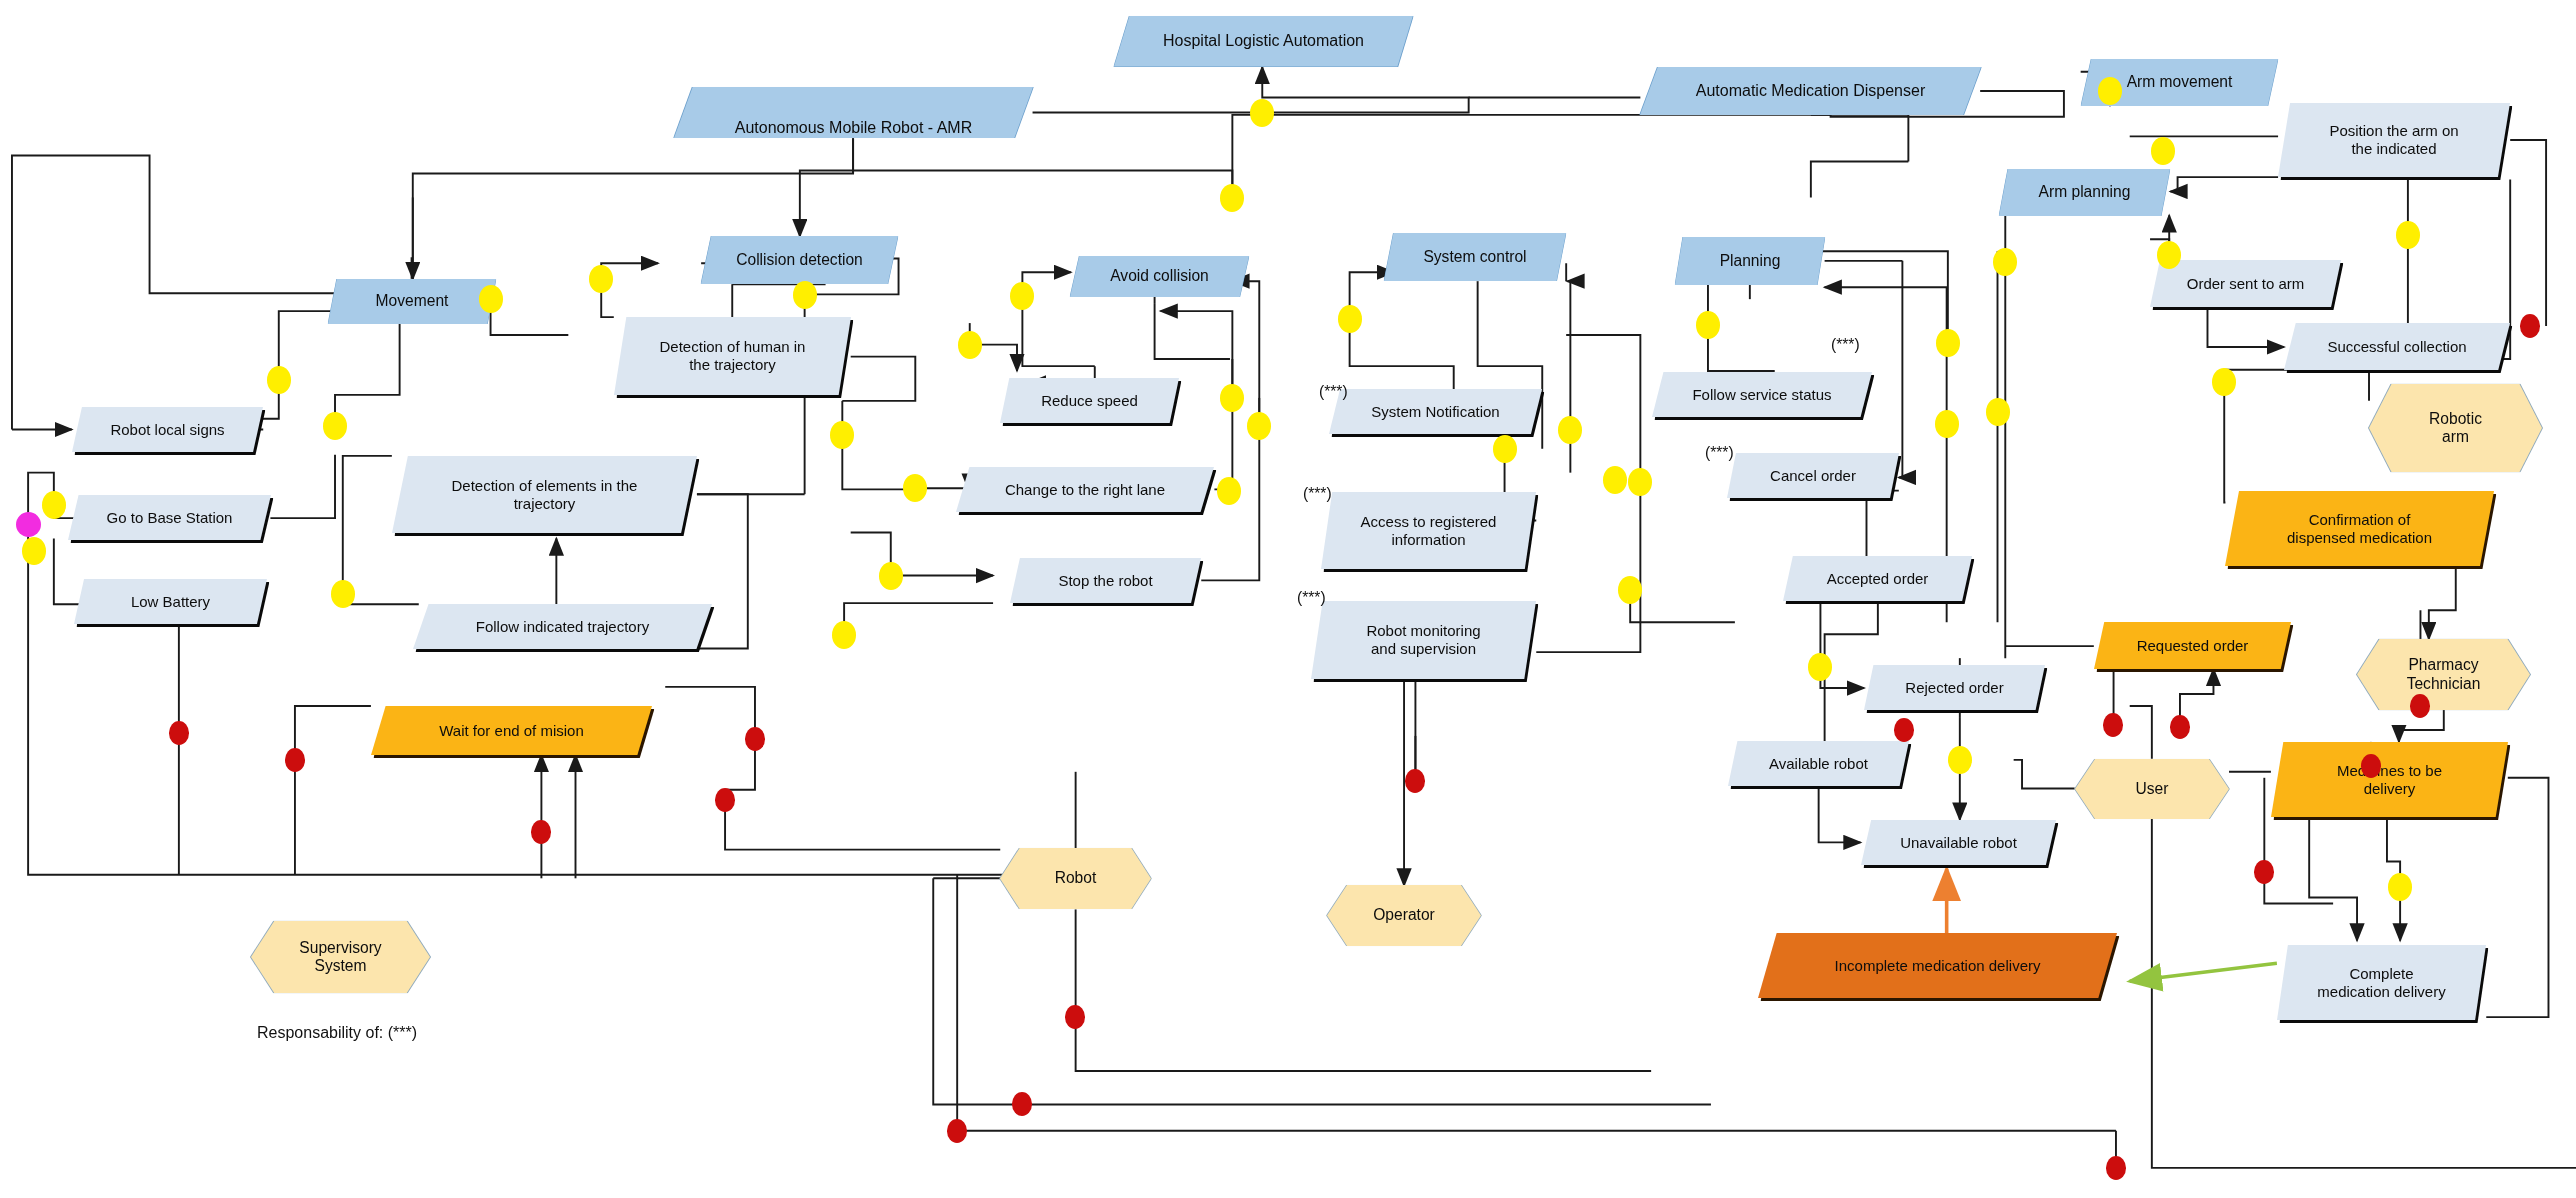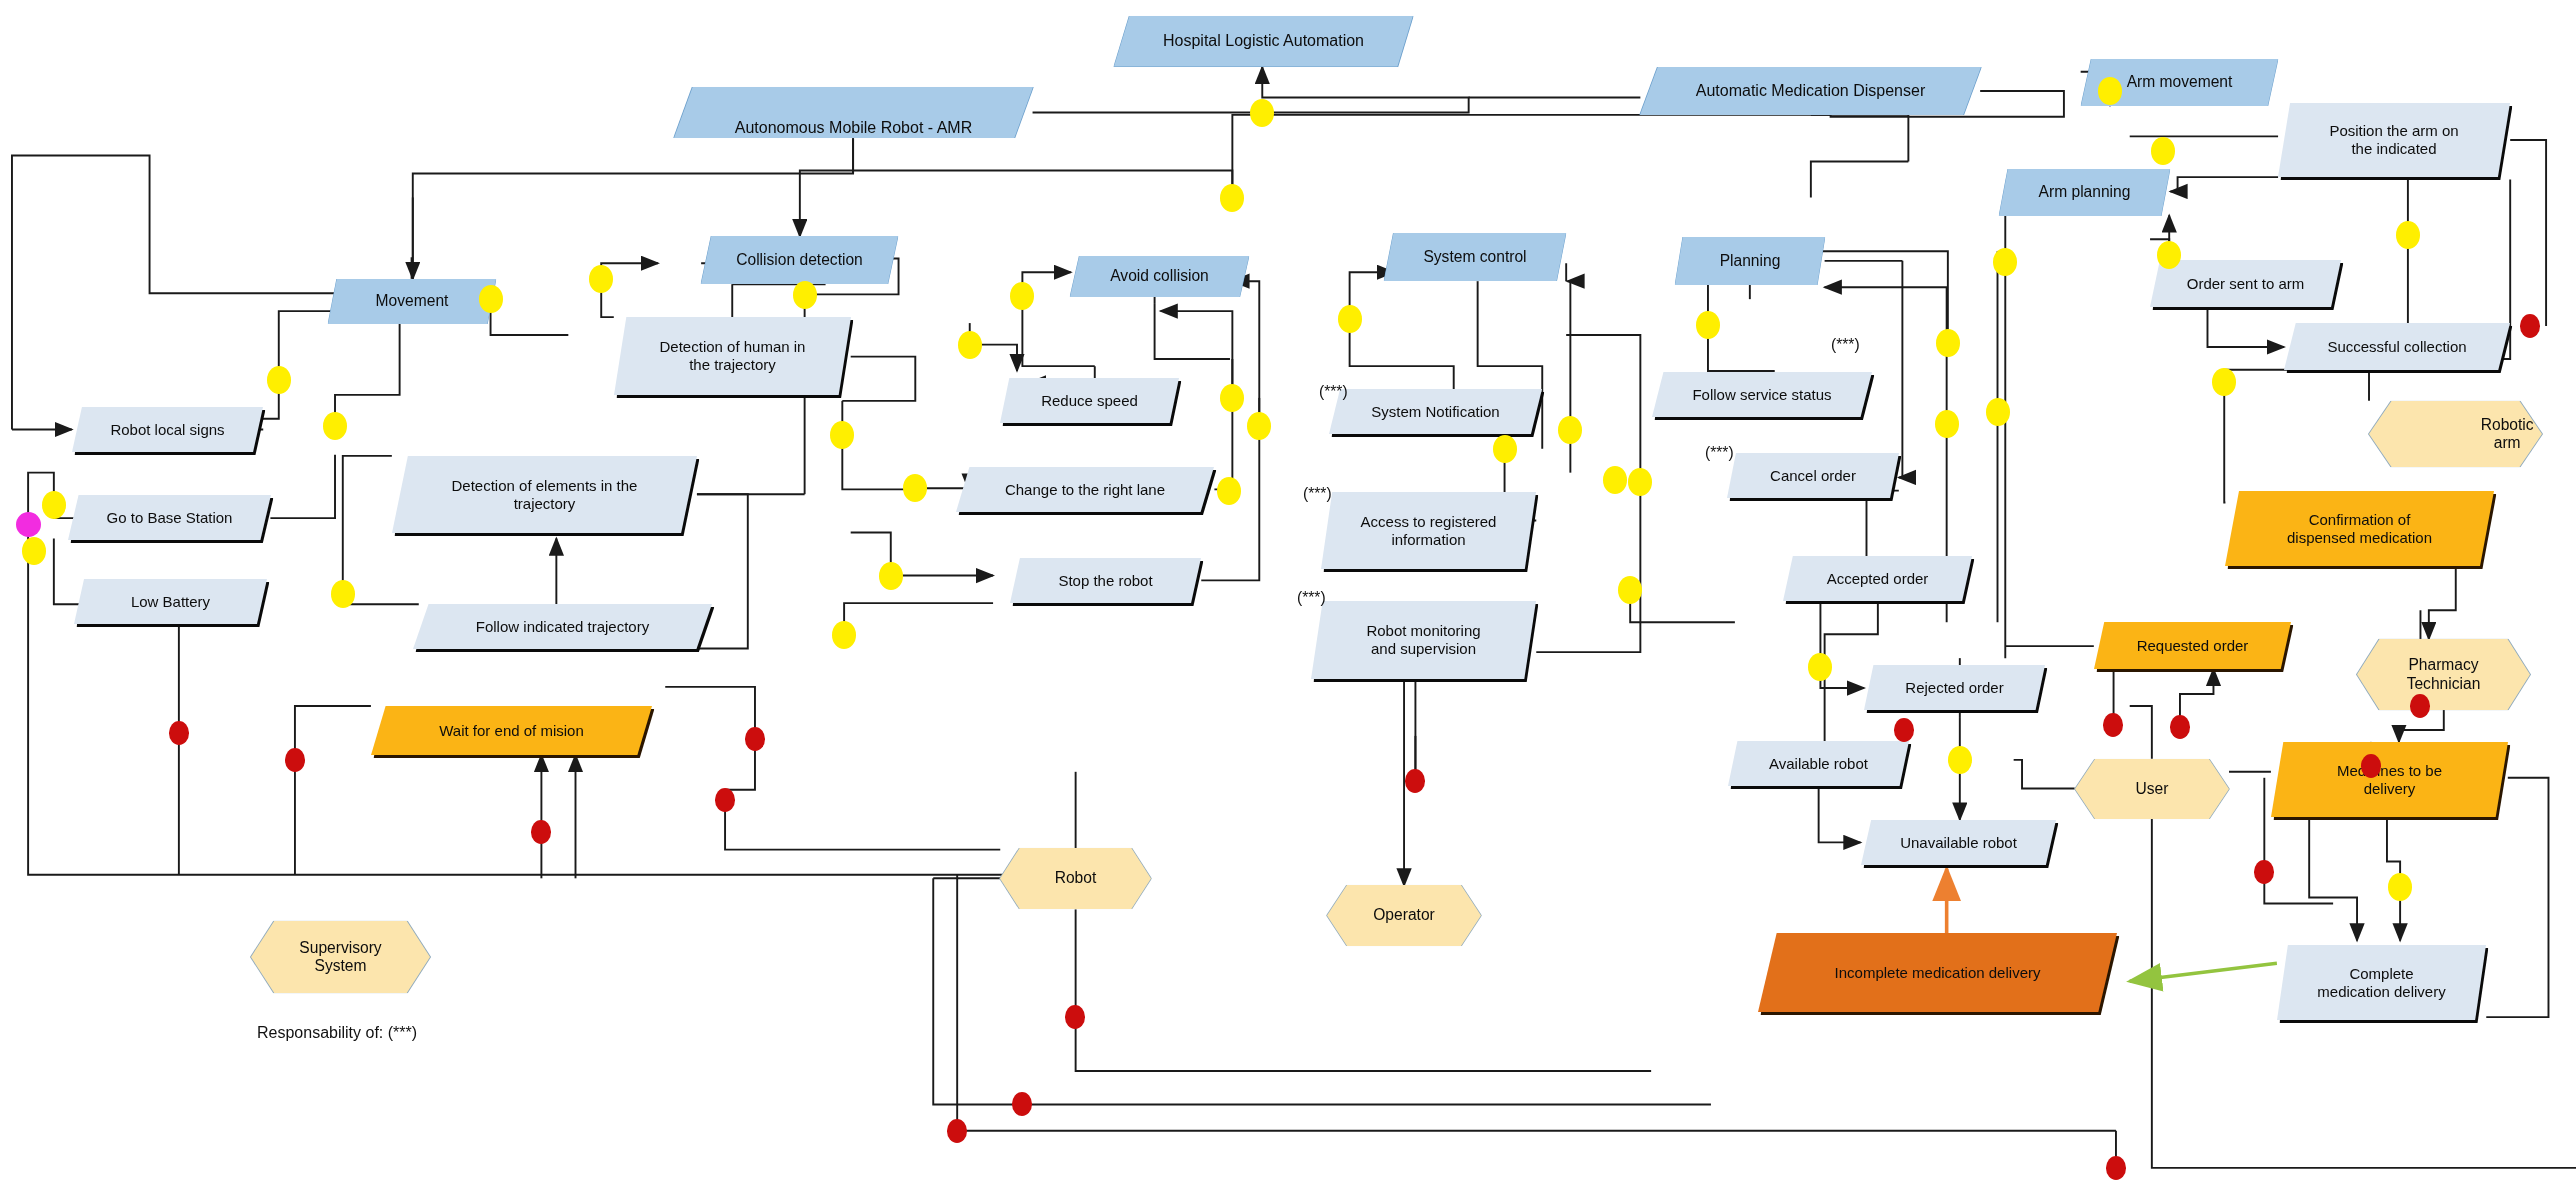--- a/index.html
+++ b/index.html
@@ -446,26 +446,26 @@
         <div class="shape outer"></div>
         <div class="shape inner"></div>
         <span class="lbl">Medicines to be
 delivery</span>
       </div>
       <div class="node para v-orange" style="left: 371px; top: 706px; width: 281px; height: 49px; font-size: 15px;">
         <div class="shape outer"></div>
         <div class="shape inner"></div>
         <span class="lbl">Wait for end of mision</span>
       </div>
-      <div class="node para v-darkorange" style="left: 1758px; top: 933px; width: 359px; height: 79px; font-size: 15px; text-align: center;">
+      <div class="node para v-darkorange" style="left: 1758px; top: 933px; width: 359px; height: 65px; font-size: 15px; text-align: center;">
         <div class="shape outer"></div>
         <div class="shape inner"></div>
         <span class="lbl">Incomplete medication delivery</span>
       </div>
-      <div class="node hex" style="left: 2369px; top: 401px; width: 173px; height: 66px; font-size: 15.6px; justify-content: flex-end;">
+      <div class="node hex" style="left: 2369px; top: 384px; width: 173px; height: 88px; font-size: 15.6px;">
         <div class="shape outer"></div>
         <div class="shape inner"></div>
         <span class="lbl">Robotic
 arm</span>
       </div>
       <div class="node hex" style="left: 2357px; top: 639px; width: 173px; height: 71px; font-size: 15.6px;">
         <div class="shape outer"></div>
         <div class="shape inner"></div>
         <span class="lbl">Pharmacy
 Technician</span>

